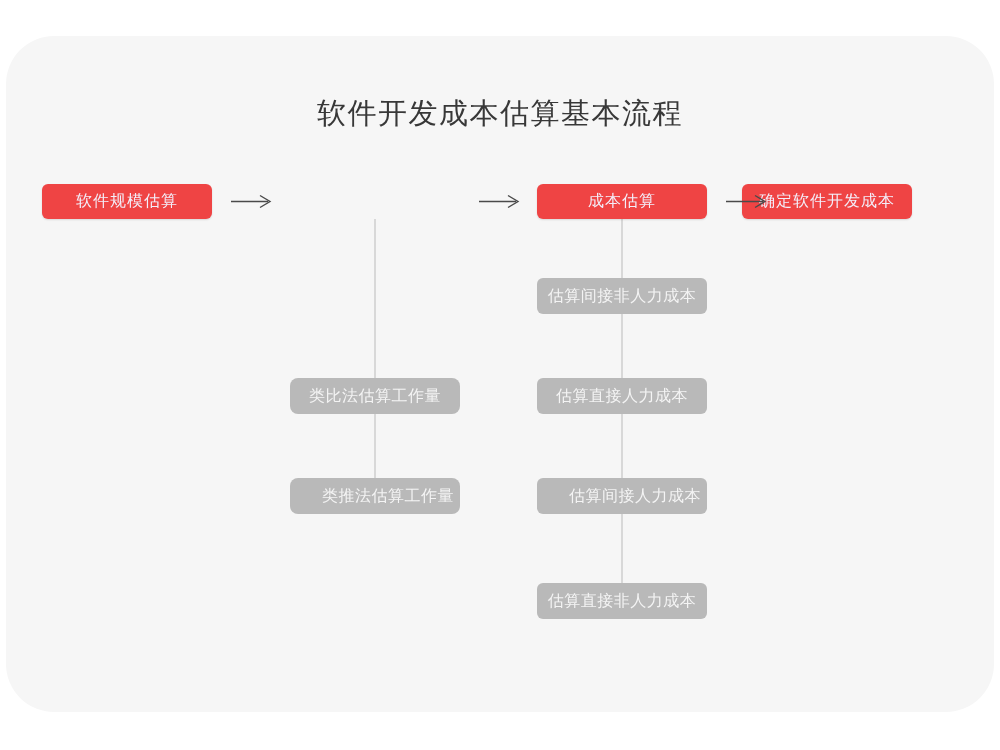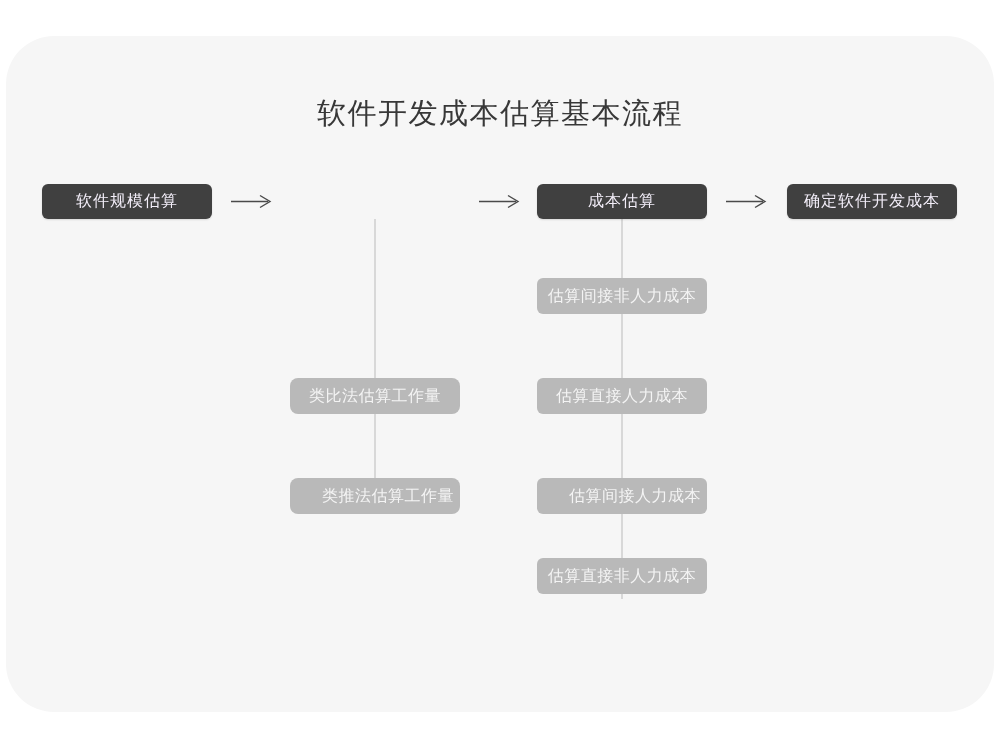--- a/index.html
+++ b/index.html
@@ -24,33 +24,33 @@
     text-align: center;
     font-size: 29px;
     font-weight: 500;
     letter-spacing: 1.5px;
     color: #383838;
   }
   .stage {
     position: absolute;
     top: 148px;
     width: 170px; height: 35px;
-    background: #404040;
+    background: #ef4444;
     border-radius: 6px;
     color: #f3eef9;
     font-size: 16px;
     letter-spacing: 1px;
     display: flex; align-items: center; justify-content: center;
     z-index: 2;
     box-shadow: 0 1px 2px rgba(0,0,0,0.12);
   }
   .s1 { left: 36px; }
   .s2 { left: 284px; }
   .s3 { left: 531px; }
-  .s4 { left: 781px; }
+  .s4 { left: 736px; }
   .arrow {
     position: absolute;
     top: 157px;
     width: 46px; height: 17px;
     z-index: 2;
   }
   .a1 { left: 223px; }
   .a2 { left: 471px; }
   .a3 { left: 718px; }
   .vline {
@@ -71,21 +71,21 @@
     letter-spacing: 0.5px;
     display: flex; align-items: center; justify-content: center;
     z-index: 2;
     white-space: nowrap;
   }
   .colA { left: 284px; }
   .colB { left: 531px; border-radius: 6px; }
   .r1 { top: 242px; }
   .r2 { top: 342px; }
   .r3 { top: 442px; padding-left: 26px; }
-  .r4 { top: 522px; }
+  .r4 { top: 547px; }
 </style>
 </head>
 <body>
 
 <div class="page">
   <div class="card">
 
     <h1 class="title">软件开发成本估算基本流程</h1>
 
     <div class="vline vline-a"></div>

